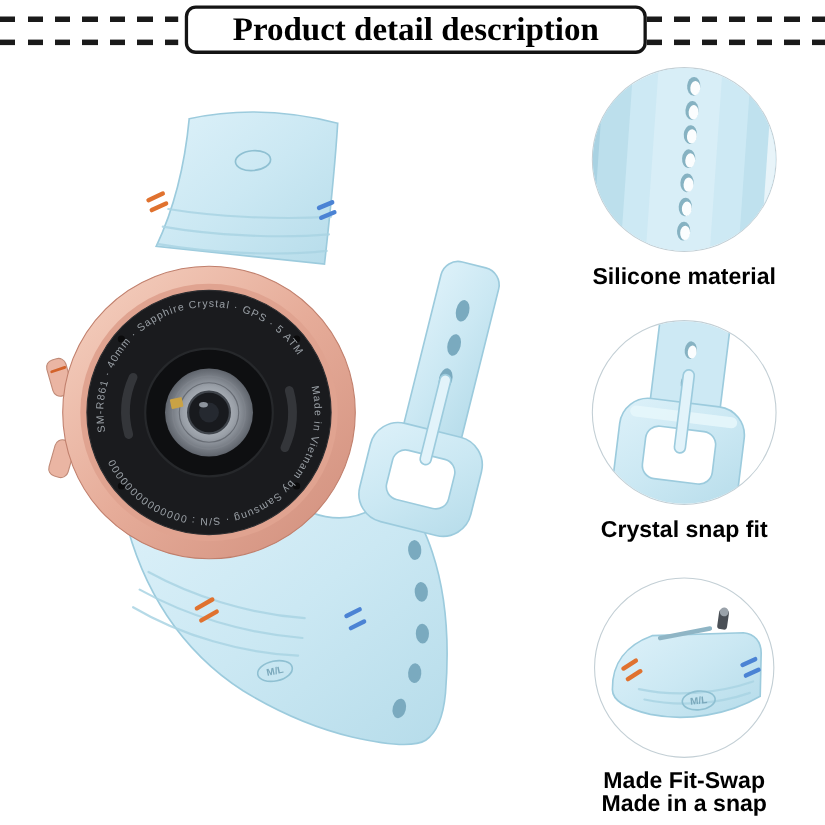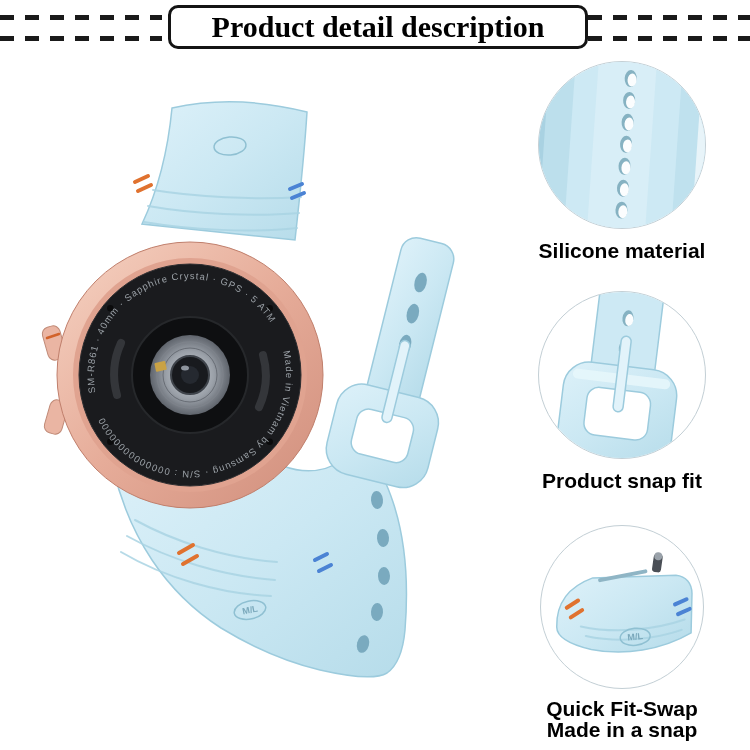--- a/index.html
+++ b/index.html
@@ -234,21 +234,21 @@
               <ellipse cx="84" cy="58" rx="5.5" ry="8" fill="#86b2c2"></ellipse>
               <ellipse cx="85.5" cy="59.5" rx="4" ry="6" fill="#fbfdfe"></ellipse>
             </g>
           <rect x="28" y="76" width="114" height="96" rx="26" fill="url(#strapG)" class="e-strap"></rect>
           <rect x="53" y="100" width="64" height="48" rx="12" fill="#ffffff" class="e-strap"></rect>
           <rect x="36" y="84" width="98" height="10" rx="5" fill="#e6f6fb" opacity="0.9"></rect>
           <rect x="80" y="46" width="10" height="76" rx="5" fill="#e2f3fa" class="e-strap"></rect>
         </g>
       </g>
     </svg>
-    <div class="callout-label">Product snap fit</div>
+    <div class="callout-label">Crystal snap fit</div>
   </div>
 
   <div class="callout" style="left:539px; top:524px; width:166px;">
     <svg viewBox="0 0 166 166" width="166" height="166">
       <defs>
           <clipPath id="c3">
             <circle cx="83" cy="83" r="81"></circle>
           </clipPath>
         </defs>
       <circle cx="83" cy="83" r="81.5" fill="#ffffff" stroke="#c3cfd5"></circle>
@@ -270,17 +270,17 @@
           </g>
           <path class="tex" d="M 40,98 C 70,108 110,110 144,102"></path>
           <path class="tex" d="M 44,108 C 74,118 110,119 140,112"></path>
           <g>
             <ellipse class="stamp-o" cx="93" cy="114" rx="15" ry="8.5"></ellipse>
             <text class="stamp-t" x="93" y="117">M/L</text>
           </g>
         </g>
       </g>
     </svg>
-    <div class="callout-label" style="margin-top:4px;">Quick Fit-Swap</div>
+    <div class="callout-label" style="margin-top:4px;">Made Fit-Swap</div>
     <div class="callout-label" style="margin-top:0;">Made in a snap</div>
   </div>
 
 </div>
 
 </body></html>

